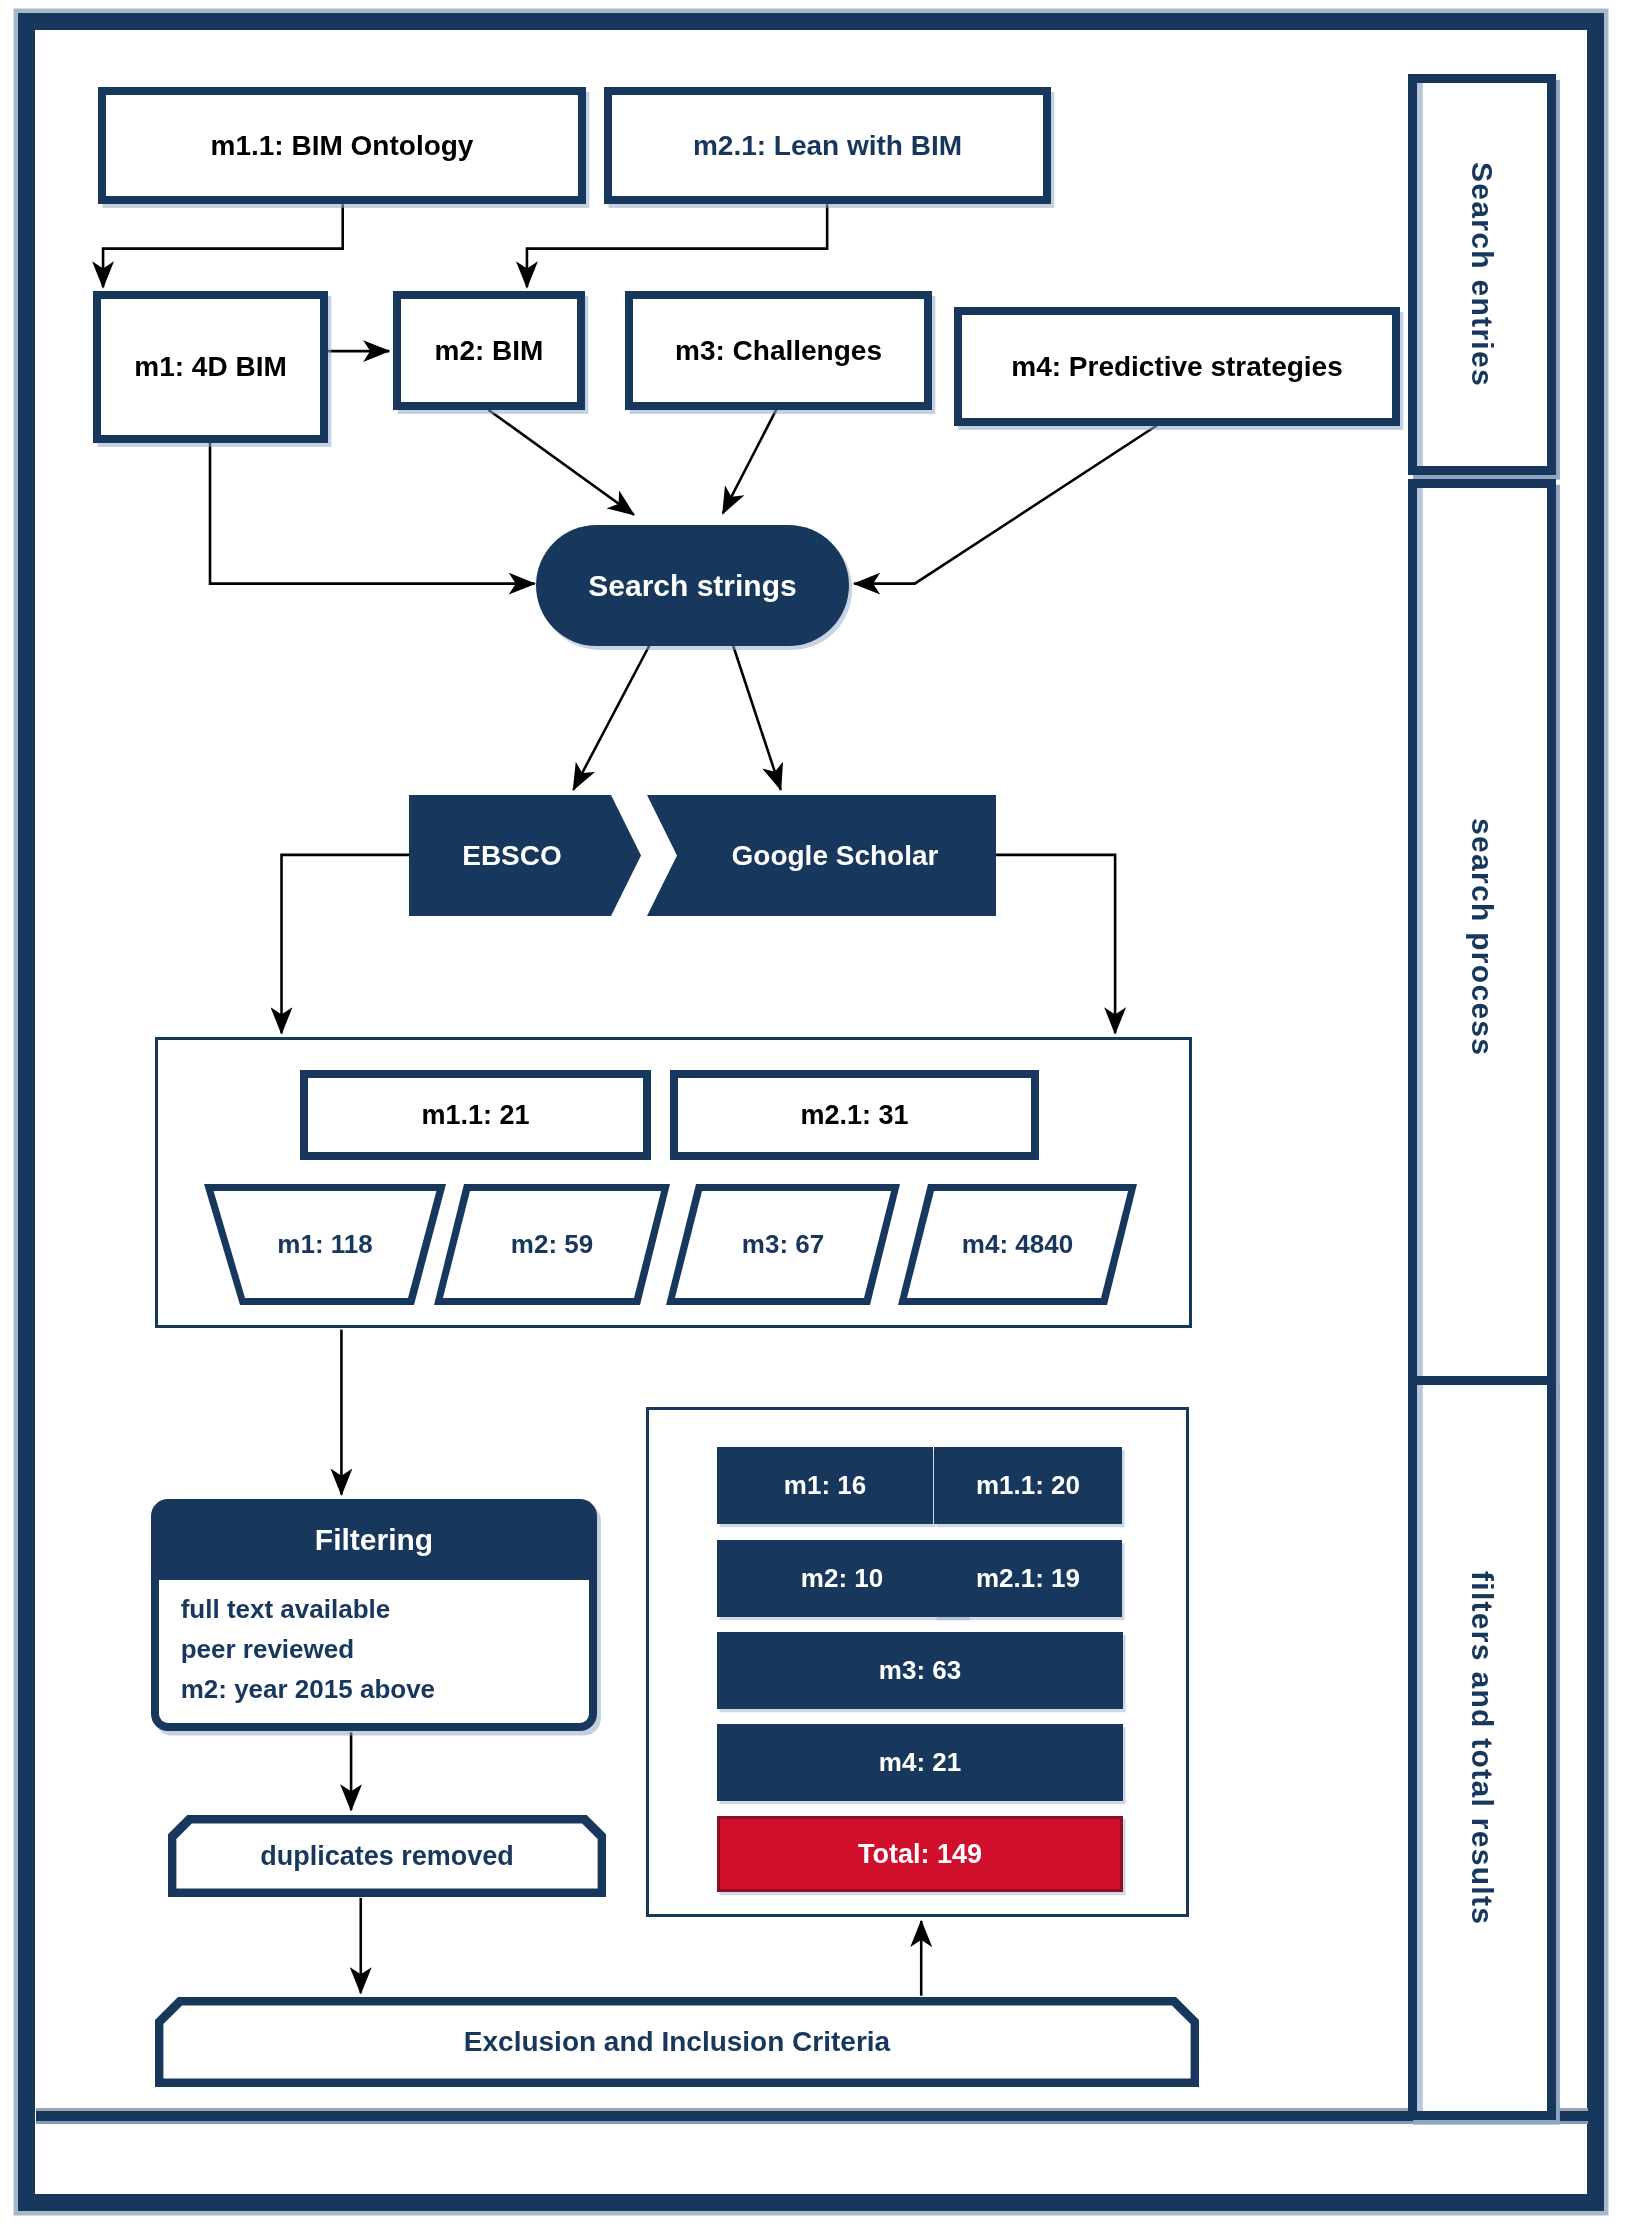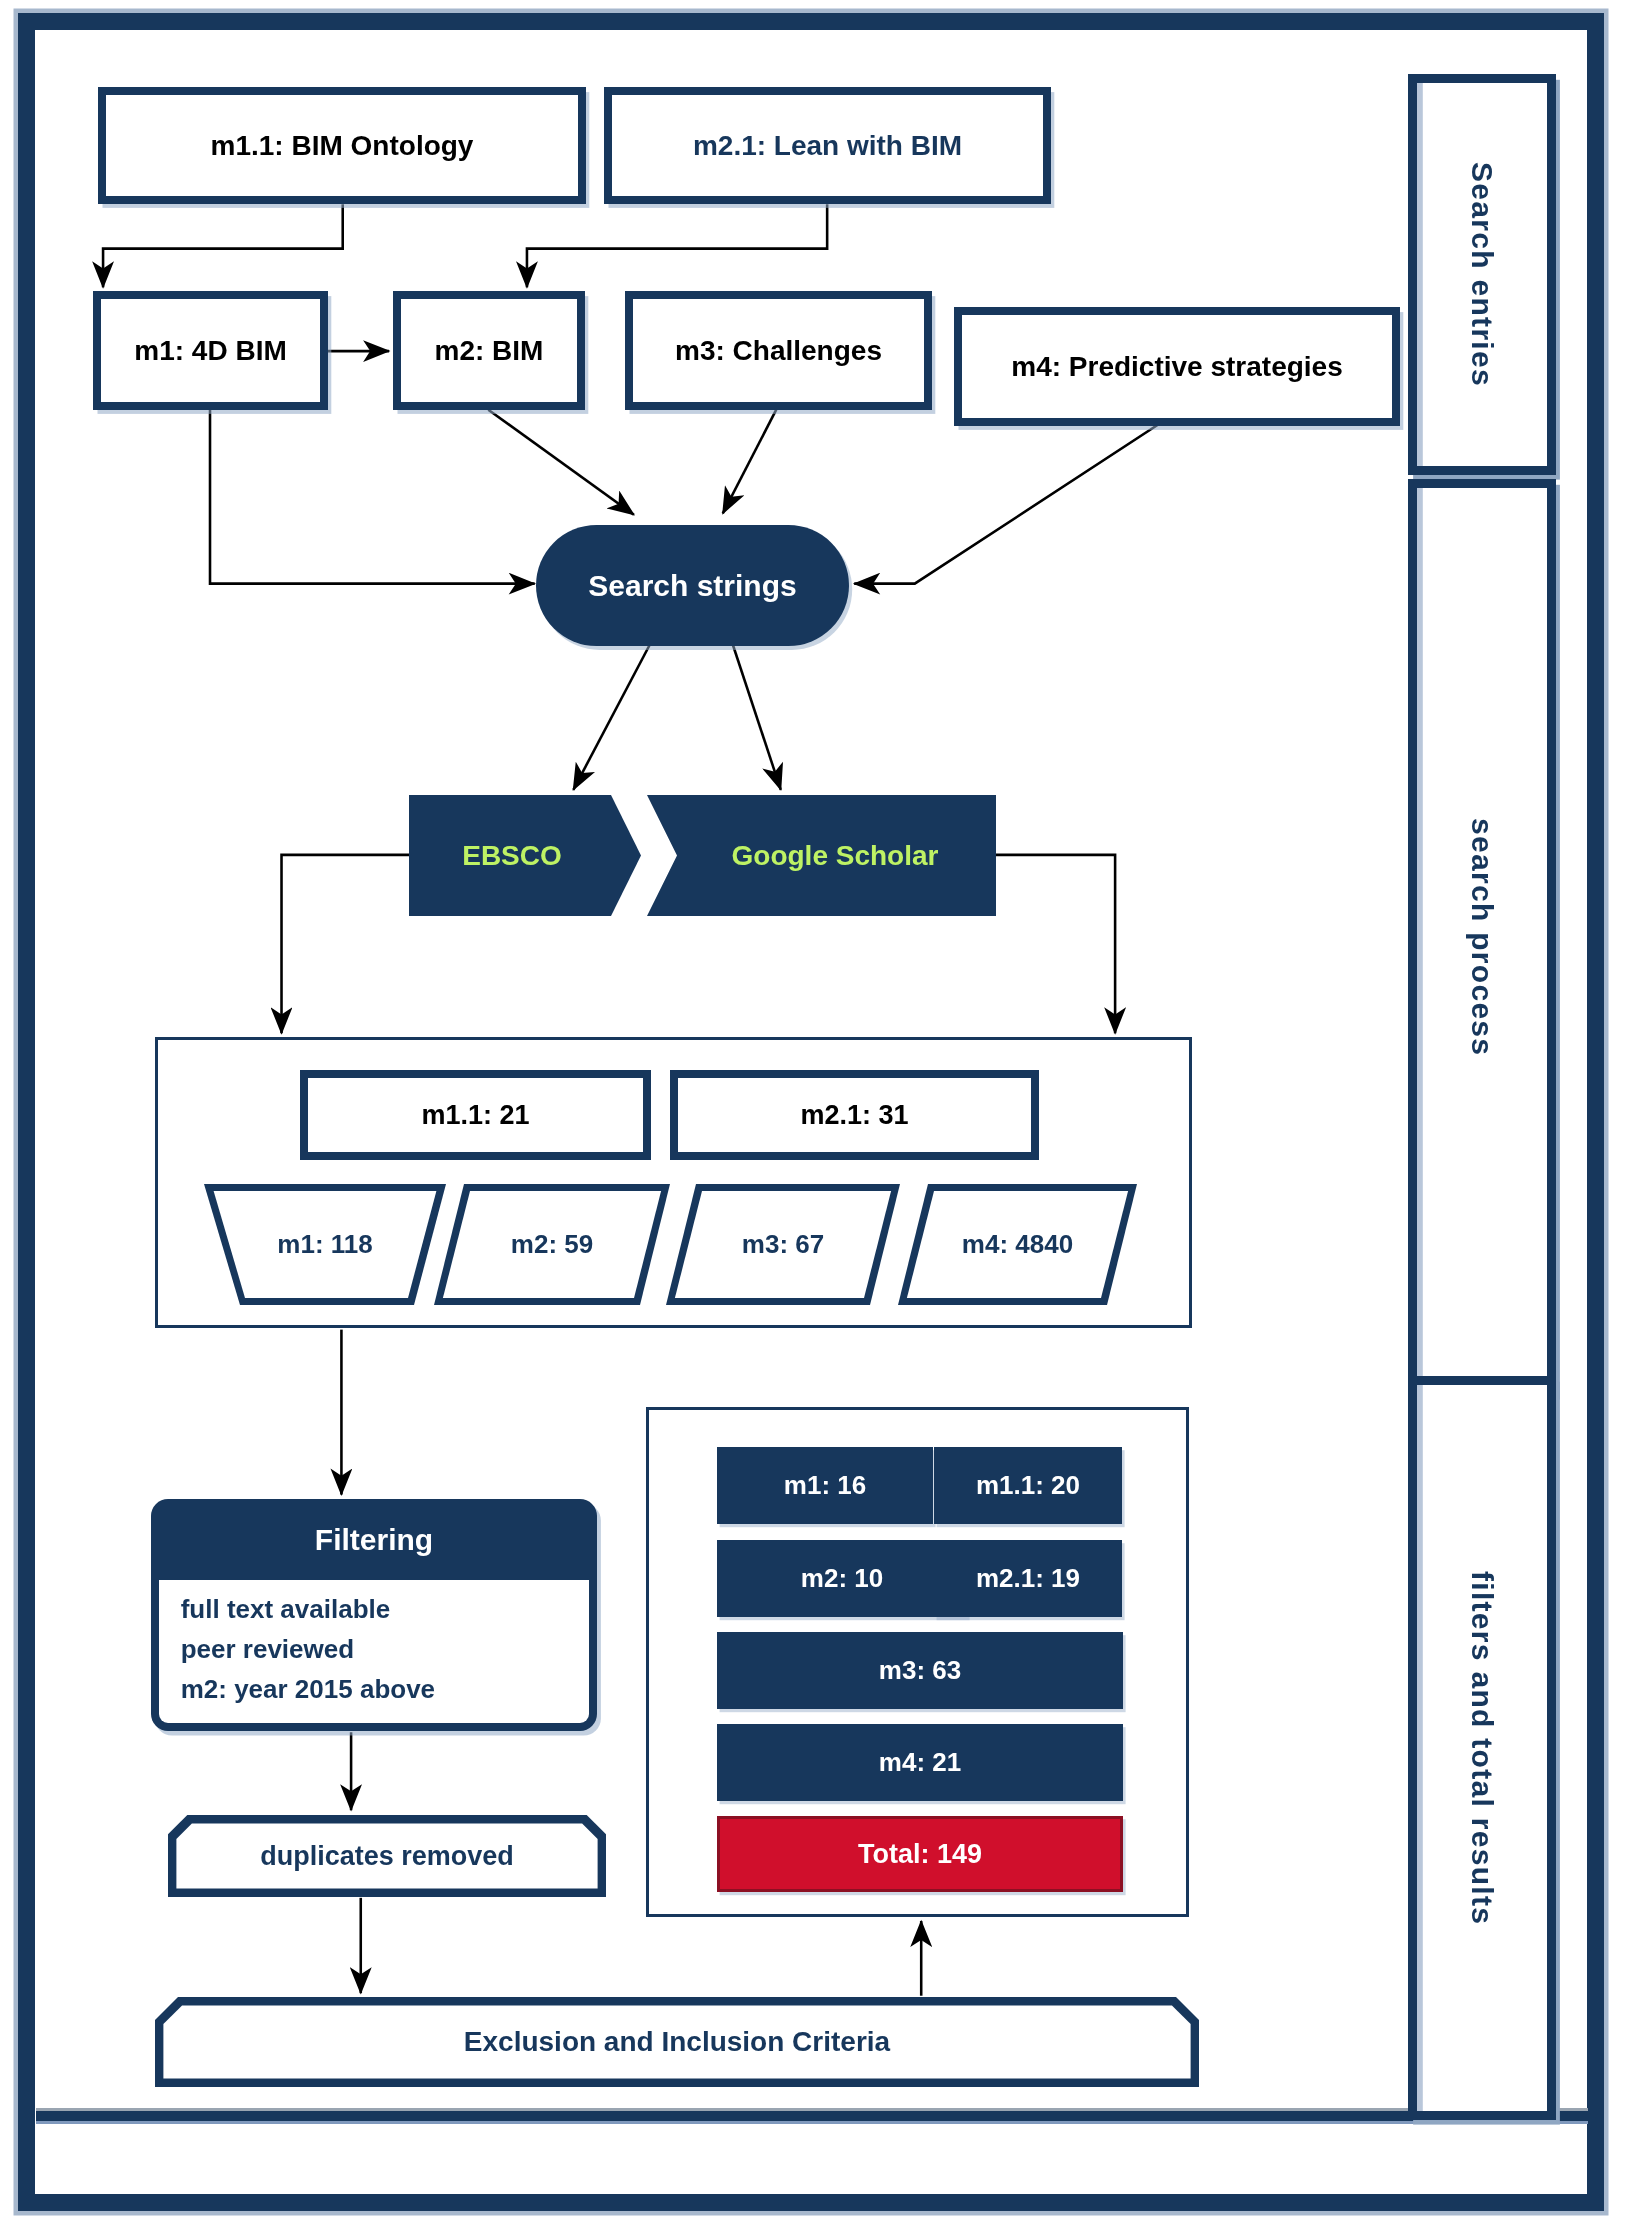--- a/index.html
+++ b/index.html
@@ -24,21 +24,21 @@
   .t44{font-size:28px;} .t42{font-size:27px;}
   .navy-text{color:var(--navy);}
 
   
   .stadium{position:absolute; left:536px; top:525px; width:313px; height:121px;
     background:var(--navy); border-radius:61px; display:flex; align-items:center;
     justify-content:center; color:#fff; font-size:30px; box-shadow:3.2px 3.9px 0 rgba(146,169,198,.5);}
 
   
   .chev{position:absolute; top:795px; height:121px; background:var(--navy);
-    display:flex; align-items:center; justify-content:center; color:#bef264; font-size:28px;}
+    display:flex; align-items:center; justify-content:center; color:#ffffff; font-size:28px;}
   .chev-ebsco{left:409px; width:232px;
     clip-path:polygon(0 0, calc(100% - 30px) 0, 100% 50%, calc(100% - 30px) 100%, 0 100%);
     padding-right:26px;}
   .chev-gs{left:647px; width:349px;
     clip-path:polygon(0 0, 100% 0, 100% 100%, 0 100%, 30px 50%);
     padding-left:27px;}
 
   
   .thin-box{position:absolute; background:#fff; border:3.9px solid var(--navy);}
 
@@ -119,21 +119,21 @@
     </g>
   </svg>
 
   <div class="box t44" style="left:98px; top:87px; width:488px; height:117px;">
     <span>m1.1: BIM Ontology</span>
   </div>
   <div class="box t44 navy-text" style="left:604px; top:87px; width:447px; height:117px;">
     <span>m2.1: Lean with BIM</span>
   </div>
 
-  <div class="box t44" style="left:93px; top:291px; width:235px; height:119px;">
+  <div class="box t44" style="left:93px; top:291px; width:235px; height:152px;">
     <span>m1: 4D BIM</span>
   </div>
   <div class="box t44" style="left:393px; top:291px; width:192px; height:119px;">
     <span>m2: BIM</span>
   </div>
   <div class="box t44" style="left:625px; top:291px; width:307px; height:119px;">
     <span>m3: Challenges</span>
   </div>
   <div class="box t44" style="left:954px; top:291px; width:446px; height:119px;margin-top:16px;">
     <span>m4: Predictive strategies</span>

